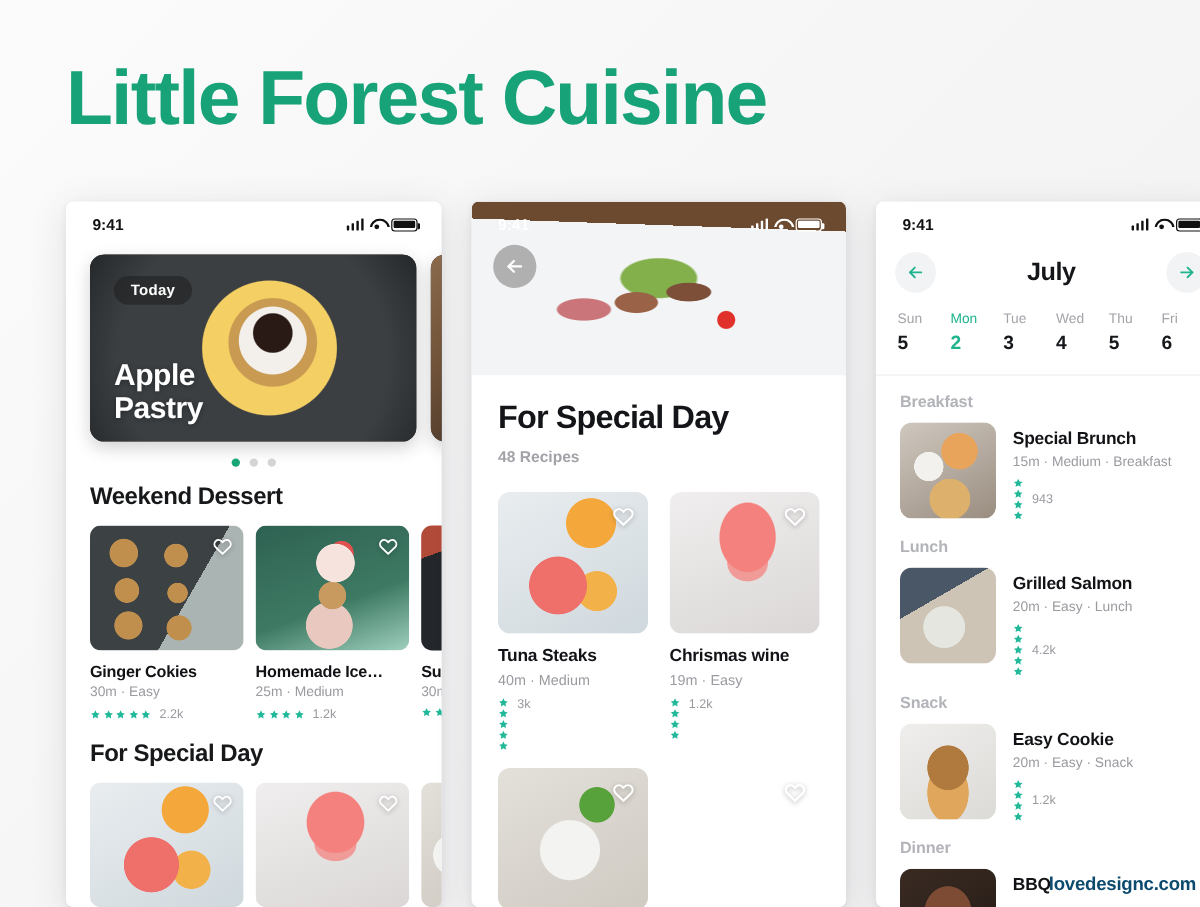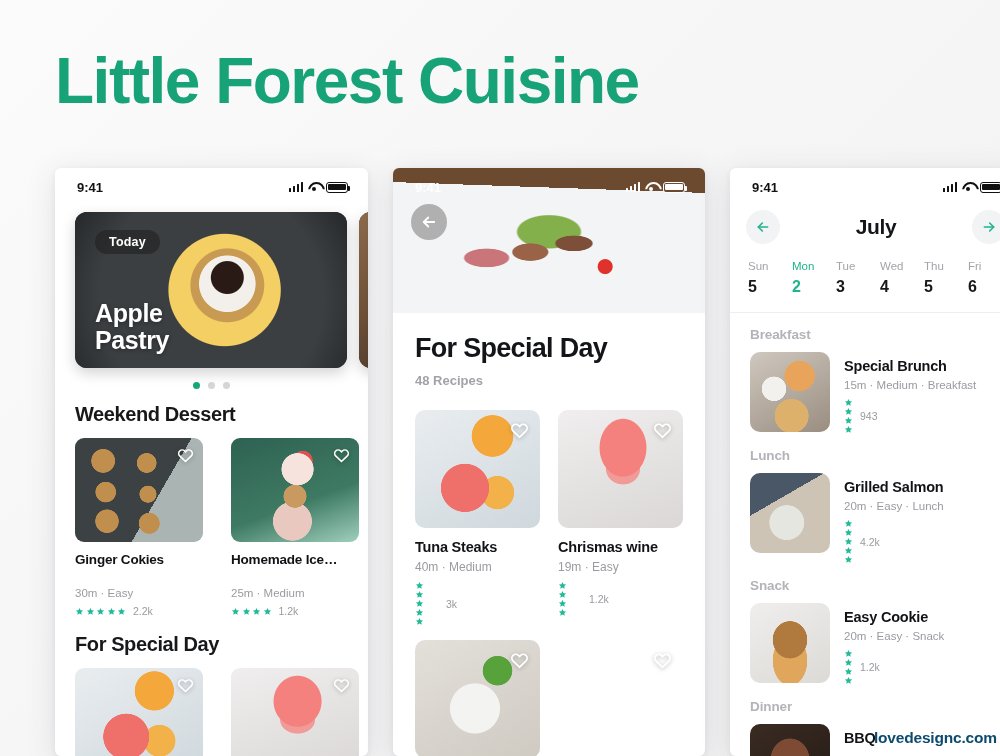--- a/index.html
+++ b/index.html
@@ -120,41 +120,41 @@
   .dots span.on { background:#18a877; }
 
   .sec-title {
     font-size: 20px; font-weight: bold; color: #17181a;
     letter-spacing: -.4px;
     padding: 10px 0 0 20px;
   }
   .sec-title.second { padding-top: 16px; }
 
   .hrow {
-    display:flex; gap: 28px;
+    display:flex; gap: 10px;
     padding: 12px 0 0 20px;
   }
   .hcard { flex: 0 0 auto; width: 128px; }
   .hcard .thumb {
     width: 128px; height: 104px; border-radius: 9px;
     position: relative; overflow: hidden;
   }
   .hcard.cut { width: 58px; }
   .hcard.cut .thumb { width: 58px; }
   .heart {
     position:absolute; right:9px; top:9px;
     width: 17px; height: 17px;
     filter: drop-shadow(0 1px 2px rgba(0,0,0,.28));
   }
   .rname {
     font-size: 13.5px; font-weight: bold; color: #111215;
     margin-top: 10px; white-space: nowrap; overflow: hidden;
     text-overflow: ellipsis; letter-spacing: -.2px;
   }
-  .rmeta { font-size: 11.5px; color: #9a9ba0; margin-top: 20px; }
+  .rmeta { font-size: 11.5px; color: #9a9ba0; margin-top: 4px; }
   .rrate { display:flex; align-items:center; gap:3px; margin-top: 6px; }
   .rrate .stars { display:flex; gap:1.5px; }
   .star { width:9px; height:9px; display:block; }
   .rcount { font-size: 10.5px; color: #9a9ba0; margin-left: 4px; }
 
   
   .ph-cookies { background:
       radial-gradient(circle at 22% 22%, #c08f4e 0 9%, rgba(0,0,0,0) 9.5%),
       radial-gradient(circle at 56% 24%, #c08f4e 0 9%, rgba(0,0,0,0) 9.5%),
       radial-gradient(circle at 24% 52%, #c08f4e 0 9%, rgba(0,0,0,0) 9.5%),
@@ -234,21 +234,21 @@
     gap: 14px 18px;
     padding: 22px 22px 0;
   }
   .gcard .gthumb {
     width:100%; height: 118px; border-radius: 10px;
     position: relative; overflow: hidden;
   }
   .gcard .heart { width: 19px; height: 19px; right: 11px; top: 11px;}
   .gname { font-size: 14.5px; font-weight: bold; color: #121316; margin-top: 11px; letter-spacing:-.2px;}
   .gmeta { font-size: 12px; color: #9a9ba0; margin-top: 5px; }
-  .grate { display:flex; align-items:center; gap:18px; margin-top: 7px; }
+  .grate { display:flex; gap:3px; margin-top: 7px; }
 
   
   .cal-head {
     display:flex; align-items:center; justify-content:space-between;
     padding: 4px 16px 0;
   }
   .circbtn {
     width:34px;height:34px;border-radius:50%;
     background:#f2f3f5; display:flex;align-items:center;justify-content:center;
     flex: 0 0 auto;

